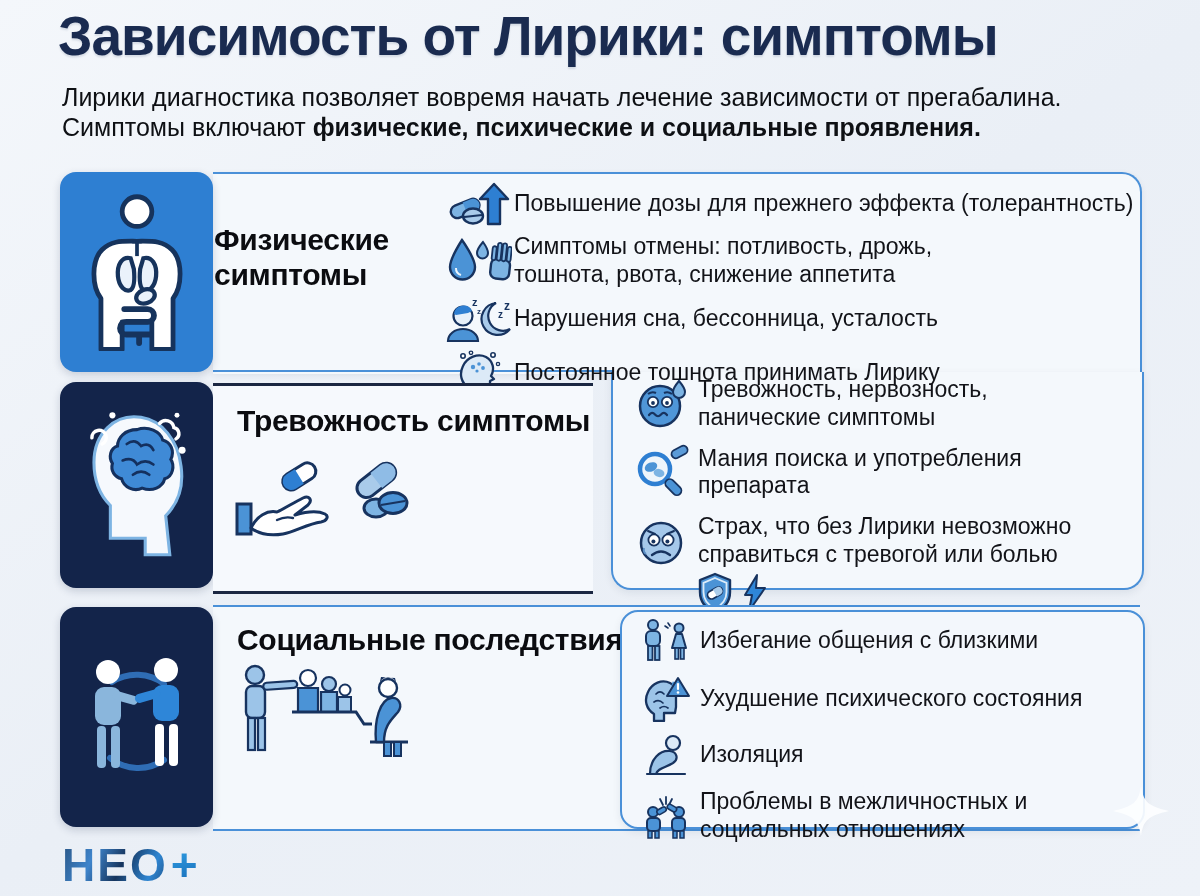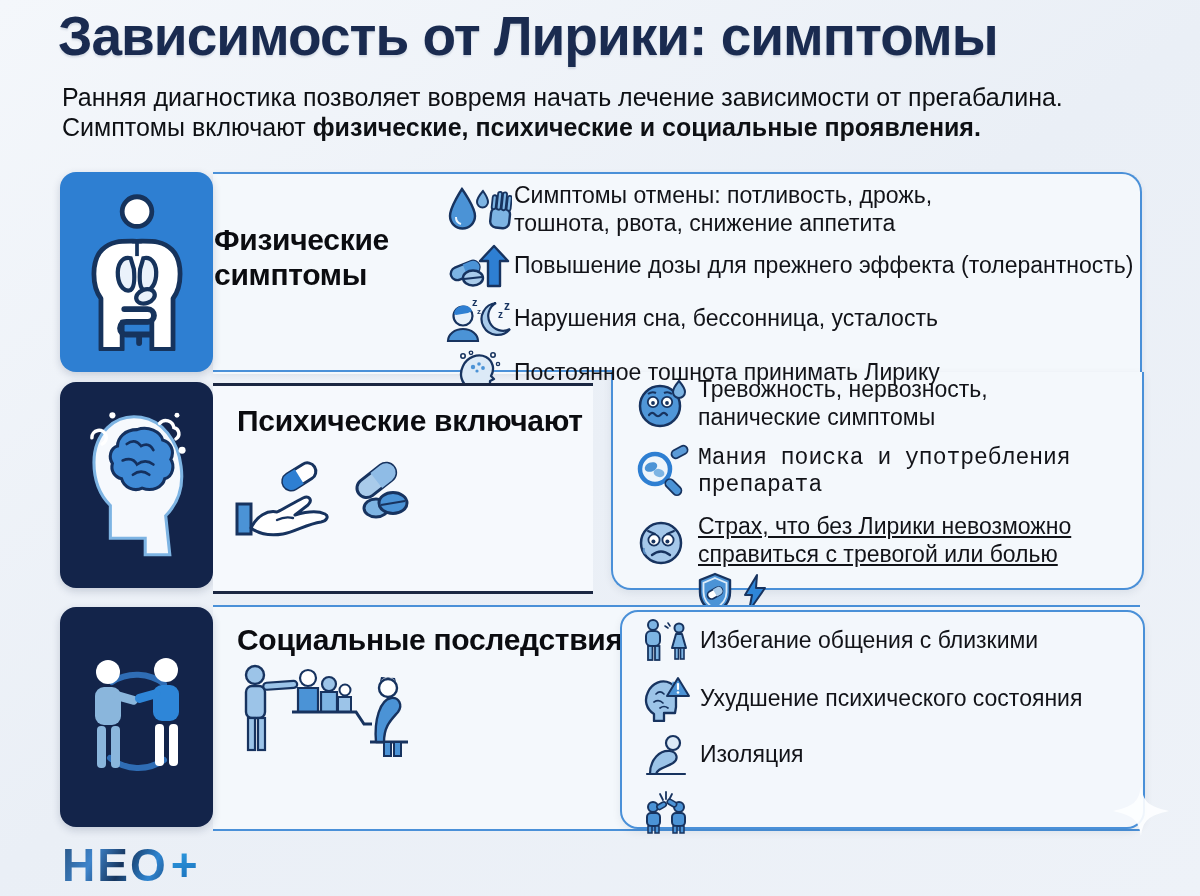--- a/index.html
+++ b/index.html
@@ -35,38 +35,38 @@
   .list{display:flex;flex-direction:column;}
   .item{display:flex;align-items:center;}
   .icell{flex:0 0 auto;display:flex;align-items:center;justify-content:center;}
   .itext{font-size:23px;line-height:1.2;color:#121318;}
   .list1{left:444px;top:182px;width:700px;gap:7px;}
   .list1 .icell{width:70px;}
   .list2{left:630px;top:376px;width:505px;gap:13px;}
   .list2 .icell{width:62px;margin-right:6px;}
   .list3{left:638px;top:618px;width:498px;gap:12px;}
   .list3 .icell{width:56px;margin-right:6px;}
-  .w460{max-width:460px;} .w345{max-width:345px;} .w375{max-width:375px;font-family:Liberation Mono, monospace;} .w440{max-width:440px;} .w350{max-width:350px;}
+  .w460{max-width:460px;} .w345{max-width:345px;} .w375{max-width:375px;} .w440{max-width:440px;} .w350{max-width:350px;}
   .extra-icons{display:flex;gap:10px;margin:4px 0 0 68px;align-items:center;}
   
   .logo{left:62px;top:838px;font-size:46px;font-weight:800;letter-spacing:2px;display:flex;align-items:center;}
   .logo .neo{background:linear-gradient(115deg,#27507d 0%,#3f85cc 30%,#16355e 55%,#2f86d2 80%,#1c4778 100%);
              -webkit-background-clip:text;background-clip:text;color:transparent;}
   .logo .plus{background:linear-gradient(160deg,#35aaee 0%,#1668b4 90%);-webkit-background-clip:text;background-clip:text;color:transparent;margin-left:3px;}
   svg{display:block;}
   svg text{font-family:"Liberation Sans",sans-serif;font-weight:700;}
 </style>
 </head>
 <body>
 
 <div id="page">
 
   <div class="abs title">Зависимость от Лирики: симптомы</div>
   <div class="abs subtitle">
-    <span>Ранняя диагностика позволяет вовремя начать лечение зависимости от прегабалина.</span><br>
+    <span>Лирики диагностика позволяет вовремя начать лечение зависимости от прегабалина.</span><br>
     <span>Симптомы включают </span><b>физические, психические и социальные проявления.</b>
   </div>
 
   <div class="abs panel p1"></div>
   <div class="abs p1seg"></div>
   <div class="abs panel p2"></div>
 
   <div class="abs sq sq-blue" style="left:60px;top:172px;width:153px;height:200px;">
     <span>
       <svg width="106" height="158" viewBox="0 0 100 146">
@@ -79,48 +79,48 @@
         <path d="M38,108 h22 a6,6 0 0 1 0,12 h-20 a6,6 0 0 0 0,12 h22 M52,132 v8" fill="none" stroke="#16335c" stroke-width="5.5" stroke-linecap="round"></path>
       </svg>
     </span>
   </div>
 
   <div class="abs h-sec h1">Физические симптомы</div>
 
   <div class="abs list list1">
     <div class="item">
       <span class="icell">
+        <svg width="62" height="44" viewBox="0 0 62 44">
+          <g transform="rotate(-22 17 26)">
+            <rect x="2" y="20" width="30" height="13" rx="6.5" fill="#7db4e3" stroke="#17335f" stroke-width="2.4"></rect>
+            <path d="M17,20 h8.5 a6.5,6.5 0 0 1 0,13 h-8.5 z" fill="#4b93d6"></path>
+          </g>
+          <ellipse cx="25" cy="34" rx="10" ry="7.5" fill="#a9cbea" stroke="#17335f" stroke-width="2.4"></ellipse>
+          <line x1="16" y1="35" x2="34" y2="33" stroke="#17335f" stroke-width="1.8"></line>
+          <path d="M46,2 L60,17 H52 V42 H40 V17 H32 Z" fill="#2e7fd2" stroke="#17335f" stroke-width="2.4" stroke-linejoin="round"></path>
+        </svg>
+      </span>
+      <span class="itext">Повышение дозы для прежнего эффекта (толерантность)</span>
+    </div>
+    <div class="item">
+      <span class="icell">
         <svg width="66" height="52" viewBox="0 0 66 52">
           <path d="M16,5 C16,5 4,23 4,32 a12.5,12.5 0 0 0 25,0 C29,23 16,5 16,5 Z" fill="#4b93d6" stroke="#17335f" stroke-width="2.4"></path>
           <path d="M10,33 a7,7 0 0 0 5,7" fill="none" stroke="#eaf4fc" stroke-width="2"></path>
           <path d="M37,7 C37,7 31,14 31,18 a5.5,5.5 0 0 0 11,0 C42,14 37,7 37,7 Z" fill="#7db4e3" stroke="#17335f" stroke-width="2"></path>
           <g transform="rotate(6 55 30)">
             <rect x="45" y="24" width="19" height="20" rx="6" fill="#7db4e3" stroke="#17335f" stroke-width="2.4"></rect>
             <rect x="45" y="12" width="4" height="14" rx="2" fill="#7db4e3" stroke="#17335f" stroke-width="1.8"></rect>
             <rect x="50" y="8" width="4" height="18" rx="2" fill="#7db4e3" stroke="#17335f" stroke-width="1.8"></rect>
             <rect x="55" y="8" width="4" height="18" rx="2" fill="#7db4e3" stroke="#17335f" stroke-width="1.8"></rect>
             <rect x="60" y="11" width="4" height="15" rx="2" fill="#7db4e3" stroke="#17335f" stroke-width="1.8"></rect>
           </g>
         </svg>
       </span>
       <span class="itext w460">Симптомы отмены: потливость, дрожь, тошнота, рвота, снижение аппетита</span>
-    </div>
-    <div class="item">
-      <span class="icell">
-        <svg width="62" height="44" viewBox="0 0 62 44">
-          <g transform="rotate(-22 17 26)">
-            <rect x="2" y="20" width="30" height="13" rx="6.5" fill="#7db4e3" stroke="#17335f" stroke-width="2.4"></rect>
-            <path d="M17,20 h8.5 a6.5,6.5 0 0 1 0,13 h-8.5 z" fill="#4b93d6"></path>
-          </g>
-          <ellipse cx="25" cy="34" rx="10" ry="7.5" fill="#a9cbea" stroke="#17335f" stroke-width="2.4"></ellipse>
-          <line x1="16" y1="35" x2="34" y2="33" stroke="#17335f" stroke-width="1.8"></line>
-          <path d="M46,2 L60,17 H52 V42 H40 V17 H32 Z" fill="#2e7fd2" stroke="#17335f" stroke-width="2.4" stroke-linejoin="round"></path>
-        </svg>
-      </span>
-      <span class="itext">Повышение дозы для прежнего эффекта (толерантность)</span>
     </div>
     <div class="item">
       <span class="icell">
         <svg width="66" height="48" viewBox="0 0 66 48">
           <circle cx="17" cy="21" r="9.5" fill="#e6f0fa" stroke="#17335f" stroke-width="2.2"></circle>
           <path d="M8,19 a9.5,9.5 0 0 1 18,-3 l-4,2 -12,2 Z" fill="#2e7fd2"></path>
           <path d="M2,46 a15,12 0 0 1 30,0 Z" fill="#4b93d6" stroke="#17335f" stroke-width="2.2"></path>
           <text x="26" y="11" font-size="11" fill="#17335f">z</text>
           <text x="31" y="19" font-size="8" fill="#17335f">z</text>
           <path d="M50,8 a16,16 0 1 0 14,26 a13,13 0 0 1 -14,-26 Z" fill="#a9cbea" stroke="#17335f" stroke-width="2.2"></path>
@@ -157,21 +157,21 @@
         <path d="M16,34 a7,7 0 1 1 10,6" fill="none" stroke="#fff" stroke-width="3.4" stroke-linecap="round"></path>
         <path d="M82,20 a8,8 0 0 1 14,4 a6,6 0 0 1 2,11" fill="none" stroke="#fff" stroke-width="3.4" stroke-linecap="round"></path>
         <circle cx="36" cy="12" r="3" fill="#fff"></circle>
           <circle cx="104" cy="46" r="3.4" fill="#fff"></circle>
           <circle cx="99" cy="12" r="2.4" fill="#fff"></circle>
       </svg>
     </span>
   </div>
 
   <div class="abs mid2"></div>
-  <div class="abs h-sec h2">Психические включают</div>
+  <div class="abs h-sec h2">Тревожность симптомы</div>
 
   <span class="abs" style="left:233px;top:458px;">
     <svg width="102" height="88" viewBox="0 0 102 88">
       <g transform="rotate(-32 66 18)">
         <rect x="48" y="10" width="36" height="17" rx="8.5" fill="#fff" stroke="#17335f" stroke-width="3"></rect>
         <path d="M48,18.5 a8.5,8.5 0 0 1 8.5,-8.5 h9.5 v17 h-9.5 a8.5,8.5 0 0 1 -8.5,-8.5 z" fill="#2e7fd2"></path>
       </g>
       <rect x="4" y="46" width="14" height="30" fill="#4b93d6" stroke="#17335f" stroke-width="3"></rect>
       <path d="M18,70 C24,58 34,52 44,54 C52,50 62,44 70,40 C76,37 80,42 75,47 L62,57 C72,54 84,52 92,56 C96,58 94,63 88,64 C74,66 62,74 50,76 C38,78 26,76 18,70 Z" fill="#fff" stroke="#17335f" stroke-width="3" stroke-linejoin="round"></path>
       <path d="M44,62 q8,-4 16,-2" fill="none" stroke="#17335f" stroke-width="2.4" stroke-linecap="round"></path>
@@ -215,21 +215,21 @@
           <circle cx="22" cy="25" r="15" fill="#eef5fb" stroke="#2e7fd2" stroke-width="4.5"></circle>
           <ellipse cx="18" cy="23" rx="6.5" ry="4.5" transform="rotate(-22 18 23)" fill="#4b93d6"></ellipse>
           <ellipse cx="26" cy="29" rx="5.5" ry="4" transform="rotate(16 26 29)" fill="#7db4e3"></ellipse>
           <g transform="rotate(45 34 36)">
             <rect x="34" y="32" width="19" height="9" rx="4.5" fill="#4b93d6" stroke="#17335f" stroke-width="1.8"></rect>
           </g>
         </svg>
       </span>
       <span class="itext w375">Мания поиска и употребления препарата</span>
     </div>
-    <div class="item" style="align-items:flex-start;text-decoration:underline;">
+    <div class="item" style="align-items:flex-start;">
       <span class="icell" style="margin-top:4px;">
         <svg width="52" height="52" viewBox="0 0 52 52">
           <circle cx="26" cy="26" r="20" fill="#a5c8ea" stroke="#17335f" stroke-width="2.5"></circle>
           <circle cx="19" cy="23" r="5.6" fill="#fff" stroke="#17335f" stroke-width="1.8"></circle>
           <circle cx="33" cy="23" r="5.6" fill="#fff" stroke="#17335f" stroke-width="1.8"></circle>
           <circle cx="18.4" cy="24.5" r="2" fill="#17335f"></circle>
             <circle cx="32.4" cy="24.5" r="2" fill="#17335f"></circle>
           <path d="M13,14 l7,3 M39,14 l-7,3" stroke="#17335f" stroke-width="2" stroke-linecap="round"></path>
           <path d="M17,38 Q26,31 35,38" fill="none" stroke="#17335f" stroke-width="2.4" stroke-linecap="round"></path>
           <path d="M9,31 q-1,4 2,6" fill="none" stroke="#5b8fc5" stroke-width="2"></path>
@@ -356,20 +356,21 @@
           <rect x="14" y="18" width="10" height="5" rx="2.5" transform="rotate(-30 14 18)" fill="#4b93d6" stroke="#17335f" stroke-width="1.6"></rect>
           <rect x="6" y="38" width="4" height="7" fill="#4b93d6" stroke="#17335f" stroke-width="1.5"></rect>
           <rect x="13" y="38" width="4" height="7" fill="#4b93d6" stroke="#17335f" stroke-width="1.5"></rect>
           <circle cx="37" cy="19" r="5" fill="#4b93d6" stroke="#17335f" stroke-width="2"></circle>
           <rect x="30" y="25" width="13" height="13" rx="4" fill="#4b93d6" stroke="#17335f" stroke-width="2"></rect>
           <rect x="24" y="15" width="10" height="5" rx="2.5" transform="rotate(30 34 18)" fill="#4b93d6" stroke="#17335f" stroke-width="1.6"></rect>
           <rect x="31" y="38" width="4" height="7" fill="#4b93d6" stroke="#17335f" stroke-width="1.5"></rect>
           <rect x="38" y="38" width="4" height="7" fill="#4b93d6" stroke="#17335f" stroke-width="1.5"></rect>
         </svg>
       </span>
+      <span class="itext w350">Проблемы в межличностных и социальных отношениях</span>
     </div>
   </div>
 
   <span class="abs" style="left:1112px;top:786px;z-index:5;">
     <svg width="58" height="50" viewBox="0 0 58 50">
       <path d="M29,0 C31.5,16 36,20 57,25 C36,30 31.5,34 29,50 C26.5,34 22,30 1,25 C22,20 26.5,16 29,0 Z" fill="#fdfeff" opacity="0.92"></path>
     </svg>
   </span>
 
   <div class="abs logo">

